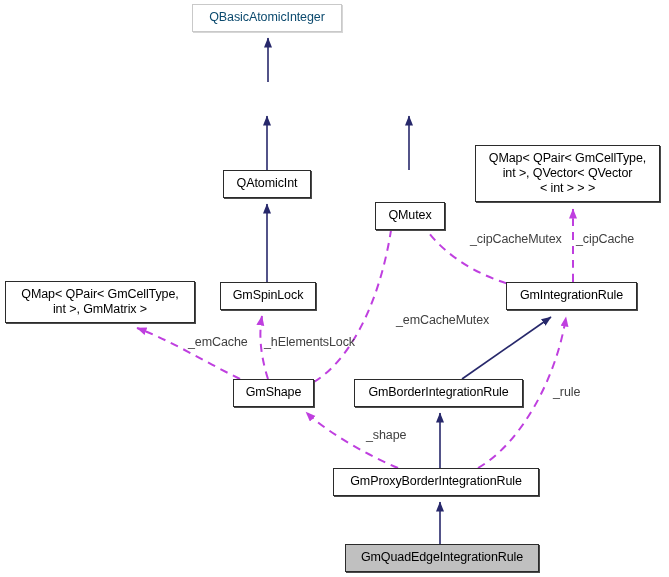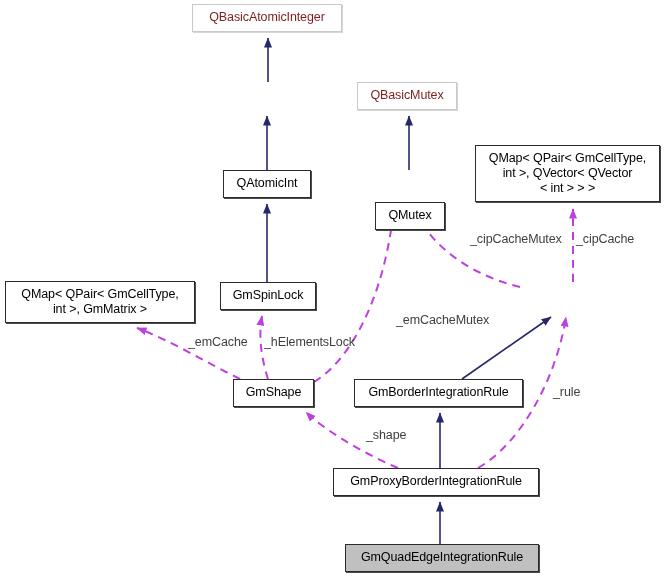--- a/index.html
+++ b/index.html
@@ -38,21 +38,21 @@
     color: #000000;
     line-height: 1.22;
     letter-spacing: -0.1px;
     white-space: pre-line;
     box-shadow: 1px 1px 0 0 #4a4a4a;
     z-index: 3;
   }
   .node.faded {
     border: 1px solid #c9c9c9;
     box-shadow: 1px 1px 0 0 #d6d6d6;
-    color: #7f1d1d;
+    color: #0c4a6e;
   }
   .node.current {
     background: #c0c0c0;
   }
   .node-label {
     display: block;
     white-space: pre-line;
     padding: 0 5px;
   }
   .edge-label {
@@ -106,23 +106,20 @@
 
       <path d="M 478,468 C 520,444 556,380 566,317"></path>
     </g>
   </svg>
 
   <div class="node faded" style="left:192px; top:4px; width:150px; height:28px;">
     <span class="node-label">QBasicAtomicInteger</span>
   </div>
 
 
-  <div class="node faded" style="left:357px; top:82px; width:100px; height:28px;">
-    <span class="node-label">QBasicMutex</span>
-  </div>
 
   <div class="node" style="left:223px; top:170px; width:88px; height:28px;">
     <span class="node-label">QAtomicInt</span>
   </div>
 
   <div class="node" style="left:375px; top:170px; width:70px; height:28px;margin-top:32px;">
     <span class="node-label">QMutex</span>
   </div>
 
   <div class="node" style="left:475px; top:145px; width:185px; height:57px;">
@@ -133,20 +130,23 @@
 
   <div class="node" style="left:5px; top:281px; width:190px; height:42px;">
     <span class="node-label">QMap&lt; QPair&lt; GmCellType,
 int &gt;, GmMatrix &gt;</span>
   </div>
 
   <div class="node" style="left:220px; top:282px; width:96px; height:28px;">
     <span class="node-label">GmSpinLock</span>
   </div>
 
+  <div class="node" style="left:506px; top:282px; width:131px; height:28px;">
+    <span class="node-label">GmIntegrationRule</span>
+  </div>
 
   <div class="node" style="left:233px; top:379px; width:81px; height:28px;">
     <span class="node-label">GmShape</span>
   </div>
 
   <div class="node" style="left:354px; top:379px; width:169px; height:28px;">
     <span class="node-label">GmBorderIntegrationRule</span>
   </div>
 
   <div class="node" style="left:333px; top:468px; width:206px; height:28px;">

